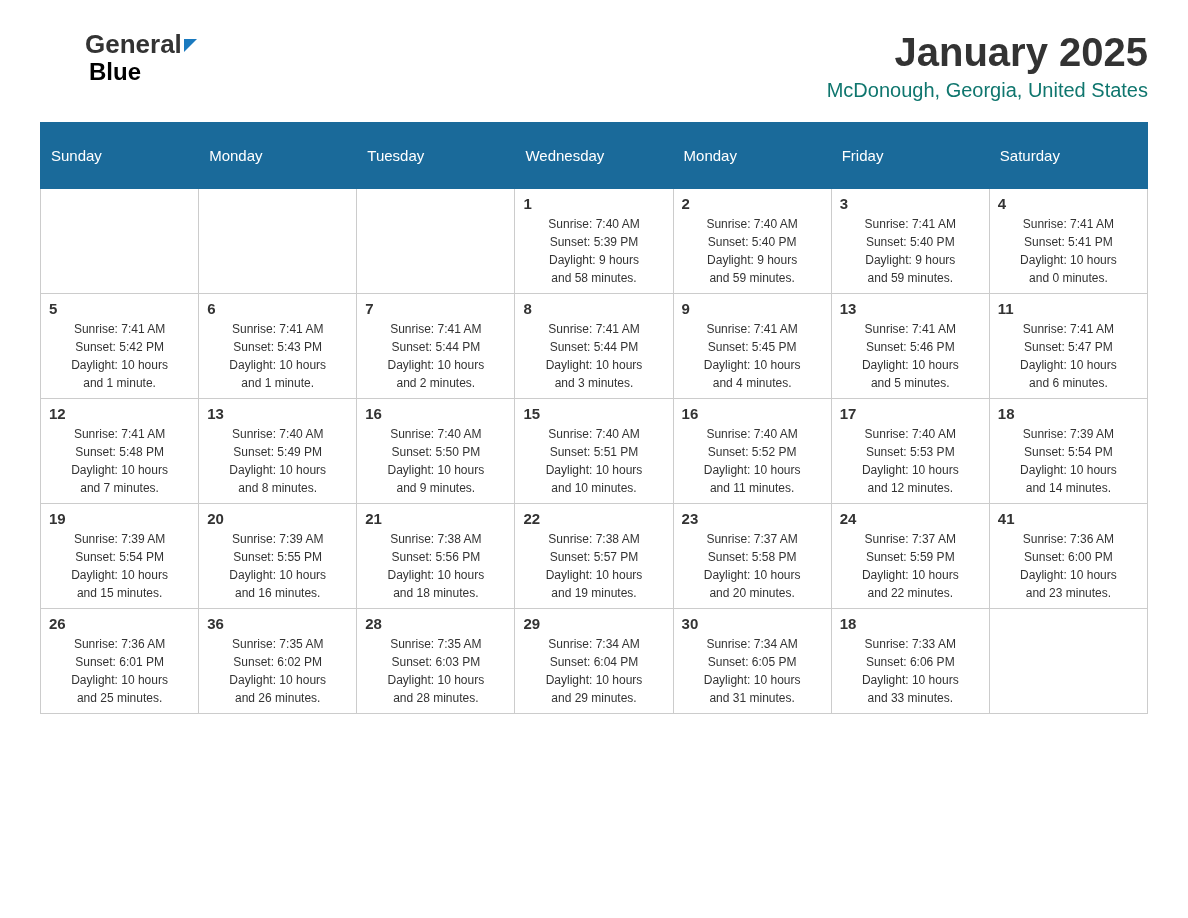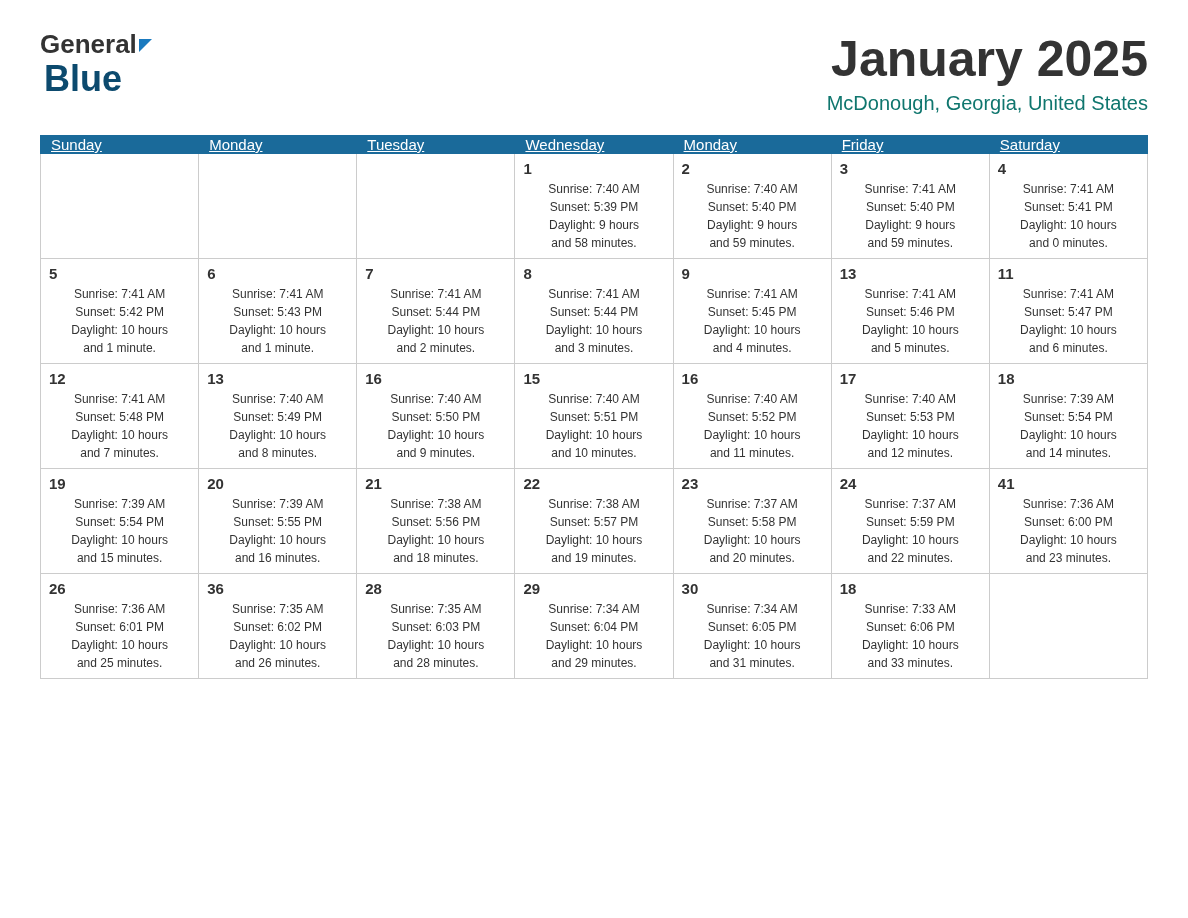--- a/index.html
+++ b/index.html
@@ -8,64 +8,64 @@
       background: #fff;
       padding: 30px 40px;
       width: 1188px;
       min-height: 918px;
     }
     .header {
       display: flex;
       justify-content: space-between;
       align-items: flex-start;
       margin-bottom: 20px;
+      margin-left: 45px;
     }
     .logo {
       display: flex;
       align-items: center;
       gap: 0;
     }
     .logo-text-general {
       font-size: 26px;
       font-weight: bold;
       color: #333;
     }
     .logo-text-blue {
-      font-size: 36px;
-      font-weight: bold;
-      color: #0c4a6e;
+      font-size: 24px;
+      font-weight: bold;
+      color: #000000;
     }
     .title-area {
       text-align: right;
     }
     .month-title {
-      font-size: 50px;
+      font-size: 40px;
       font-weight: bold;
       color: #333;
       text-align: right;
     }
     .location-title {
       font-size: 20px;
       color: #0f766e;
       margin-top: 4px;
     }
     .calendar {
       width: 100%;
       border-collapse: collapse;
       border: 1px solid #aaa;
     }
     .calendar th {
       background-color: #1a6a9a;
       color: #fff;
       font-size: 15px;
       font-weight: normal;
-      padding: 0 10px;
+      padding: 24px 10px;
       text-align: left;
       border: 1px solid #1a6a9a;
-      text-decoration: underline;
     }
     .calendar td {
       vertical-align: top;
       border: 1px solid #ccc;
       padding: 6px 8px;
       width: calc(100% / 7);
       min-height: 90px;
       font-size: 12.5px;
       color: #333;
     }

